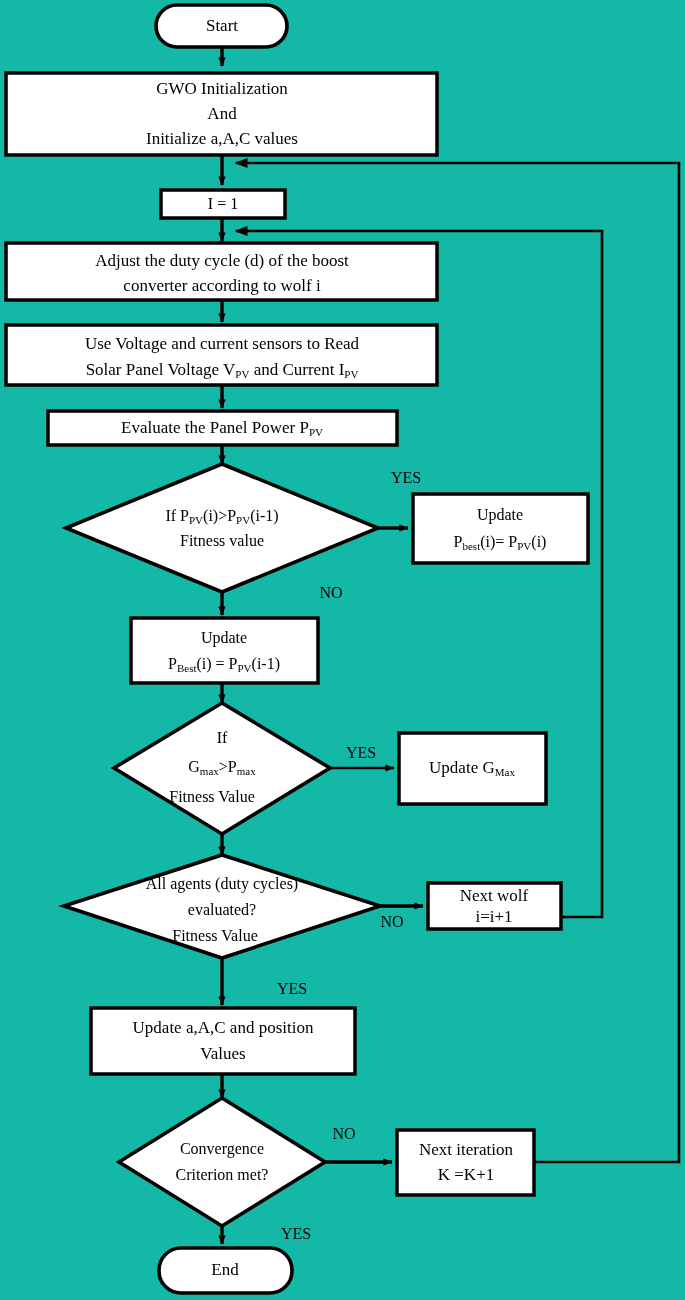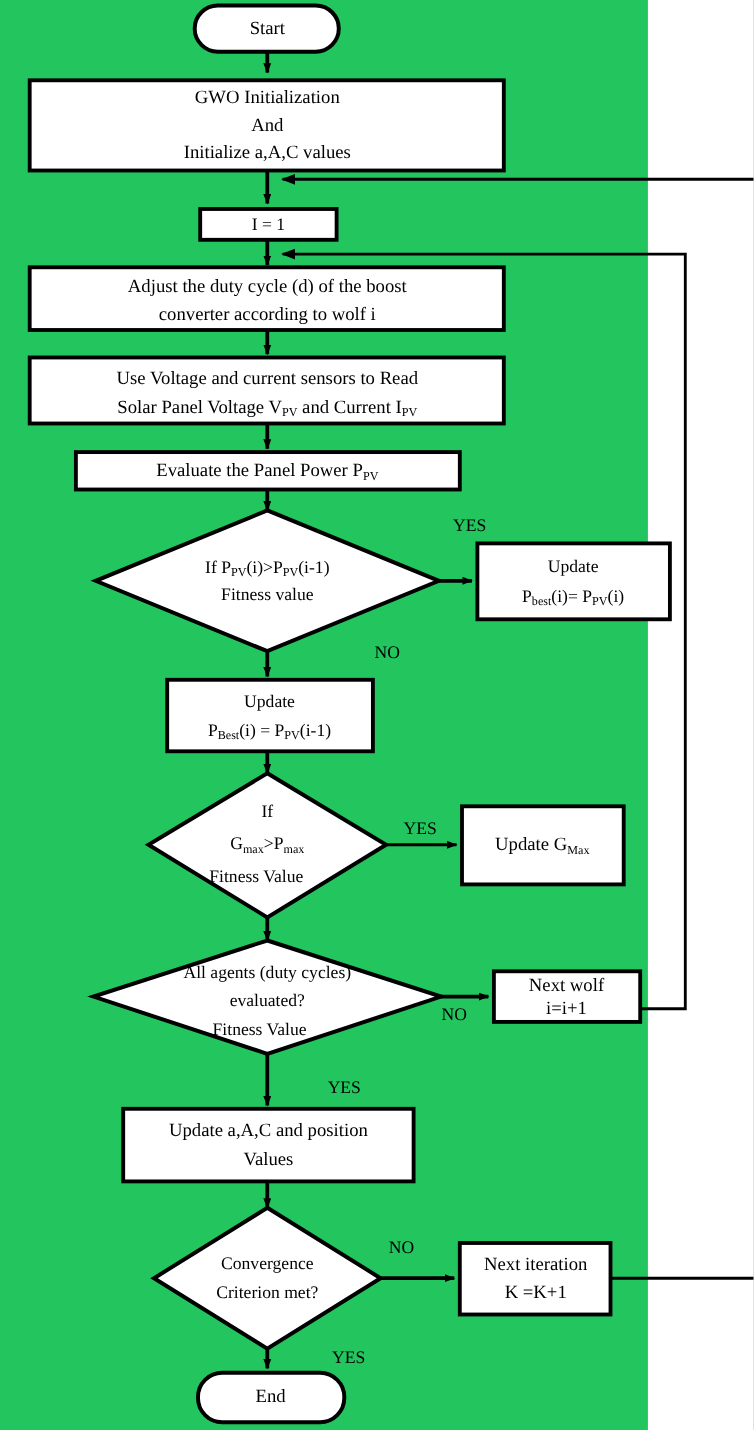--- a/index.html
+++ b/index.html
@@ -2,21 +2,21 @@
 <html><head>
 <meta charset="utf-8">
 <style>
   html,body{margin:0;padding:0;background:#ffffff;}
   body{
     width:685px;height:1300px;
     font-family:"Liberation Serif","DejaVu Serif",serif;
     color:#000000;
     overflow:hidden;
   }
-  #flowchart-root{position:relative;width:568px;height:1300px;background:#22c55e;padding-left:21px;}
+  #flowchart-root{position:relative;width:685px;height:1300px;background:#14b8a6;}
   svg{display:block;}
   .node-text{
     font-family:"Liberation Serif","DejaVu Serif",serif;
     fill:#000;
     text-anchor:middle;
     dominant-baseline:middle;
   }
   .t17{font-size:17px;}
   .t16{font-size:16px;}
   .sub{font-size:11px;}

